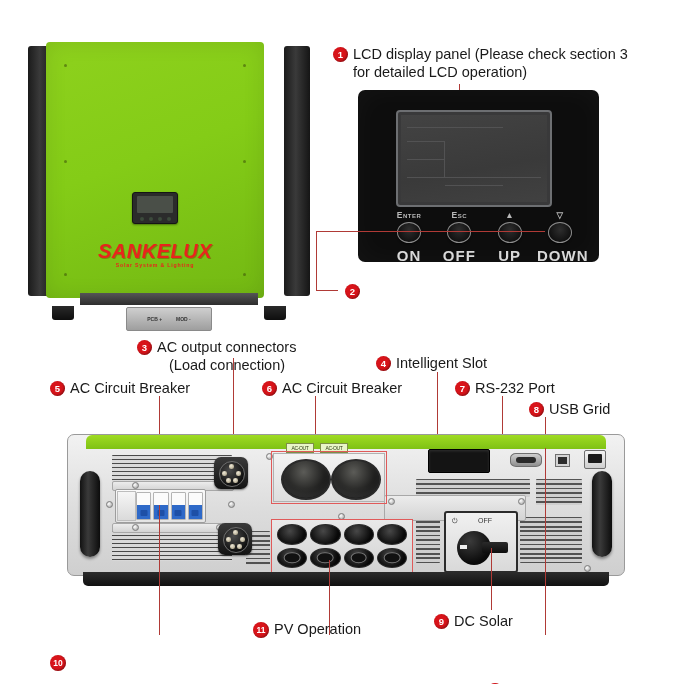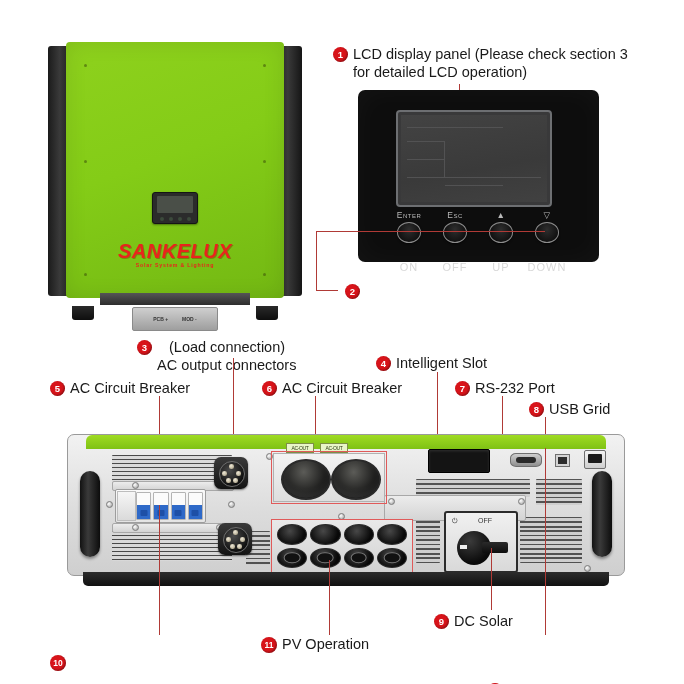--- a/index.html
+++ b/index.html
@@ -13,21 +13,21 @@
          text-align:center;font-weight:bold;margin-top:2px;
          box-shadow:inset -1px -1px 2px rgba(0,0,0,.35);}
   .badge.wide{width:16px;height:16px;line-height:16px;font-size:8.5px;}
   .ctext{font-size:14.5px;line-height:18px;color:#1a1a1a;}
   .ctext.two{white-space:normal;}
   .vline{position:absolute;width:1px;background:#b03a36;}
   .hline{position:absolute;height:1px;background:#b03a36;}
   .redline{position:absolute;background:#d8141a;}
 
   
-  #unit-front{position:absolute;left:48px;top:42px;width:254px;height:267px;}
+  #unit-front{position:absolute;left:28px;top:42px;width:282px;height:267px;}
   .f-side{position:absolute;top:4px;width:26px;height:250px;
           background:linear-gradient(90deg,#1b1b1b,#3a3a3a 45%,#151515);border-radius:3px;}
   .f-side.left{left:0;}
   .f-side.right{right:0;}
   .f-face{position:absolute;left:18px;top:0;width:218px;height:256px;
           background:linear-gradient(160deg,#8ed11d 0%,#84cc17 45%,#73b813 100%);
           border-radius:4px;box-shadow:inset 0 0 22px rgba(0,0,0,.10);}
   .f-screw{position:absolute;width:3px;height:3px;border-radius:50%;
            background:rgba(60,80,10,.55);}
   .f-lcd{position:absolute;left:50%;transform:translateX(-50%);top:150px;
@@ -63,28 +63,28 @@
   
   #lcd-panel{position:absolute;left:358px;top:90px;width:241px;height:172px;
              background:#0d0d0d;border-radius:7px;
              box-shadow:inset 0 0 30px rgba(255,255,255,.035);}
   #lcd-screen-frame{position:absolute;left:38px;top:20px;width:152px;height:93px;
              border:2px solid #6d6f72;border-radius:4px;background:#39393a;}
   #lcd-screen{position:absolute;left:3px;top:3px;right:3px;bottom:3px;
              background:linear-gradient(170deg,#434343,#3a3a3a 60%,#414141);}
   .lcd-seg{position:absolute;background:#525253;}
   #lcd-buttons{position:absolute;left:28px;right:16px;top:120px;display:flex;
-               }
+               justify-content:space-between;font-weight:bold;}
   .lcd-btn{width:46px;text-align:center;}
   .lcd-btn .top{font-size:8.5px;color:#b9b9b9;letter-spacing:.5px;height:11px;}
   .lcd-btn .top.caps{font-variant:small-caps;}
   .lcd-btn .knob{width:22px;height:19px;margin:1px auto 0;border-radius:50%;
                  background:radial-gradient(ellipse at 50% 35%,#2e2e2e,#111 70%);
                  border:1.4px solid #8d8d8d;box-shadow:0 1px 2px rgba(0,0,0,.7);}
-  .lcd-btn .bot{font-size:11px;color:#d8d8d8;margin-top:18px;letter-spacing:1px;}
+  .lcd-btn .bot{font-size:15px;color:#d8d8d8;margin-top:4px;letter-spacing:1px;}
 
   
   #unit-rear{position:absolute;left:57px;top:424px;width:578px;height:162px;}
   .r-body{position:absolute;left:10px;top:10px;right:10px;height:140px;
           background:linear-gradient(180deg,#f2f2f2,#dcdcdc 55%,#cfcfcf);
           border:1px solid #9a9a9a;border-radius:7px;}
   .r-greenstrip{position:absolute;left:18px;right:18px;top:0;height:14px;
                 background:linear-gradient(180deg,#9fdb22,#7fc214);border-radius:6px 6px 0 0;}
   .r-base{position:absolute;left:26px;right:26px;bottom:0;height:14px;
           background:linear-gradient(180deg,#2c2c2c,#111);border-radius:0 0 5px 5px;}
@@ -253,22 +253,22 @@
 <div class="hline" style="left:316px;top:231px;width:229px;"></div>
 <div class="vline" style="left:316px;top:231px;height:59px;"></div>
 <div class="hline" style="left:316px;top:290px;width:22px;"></div>
 <div class="callout" style="left:345px;top:282px;">
   <div class="badge">2</div>
 </div>
 
 <div class="callout" style="left:137px;top:338px;">
   <div class="badge">3</div>
   <div style="display:flex;flex-direction:column;">
+    <div class="ctext">AC output connectors</div>
     <div class="ctext" style="margin-left:12px;">(Load connection)</div>
-    <div class="ctext">AC output connectors</div>
   </div>
 </div>
 <div class="callout" style="left:376px;top:354px;">
   <div class="badge">4</div>
   <div class="ctext">Intelligent Slot</div>
 </div>
 
 <div class="callout" style="left:50px;top:379px;">
   <div class="badge">5</div>
   <div class="ctext">AC Circuit Breaker</div>
@@ -402,19 +402,19 @@
 <div class="vline" style="left:491px;top:548px;height:62px;"></div>
 <div class="vline" style="left:545px;top:448px;height:187px;"></div>
 
 <div class="callout" style="left:434px;top:612px;">
   <div class="badge">9</div>
   <div class="ctext">DC Solar</div>
 </div>
 <div class="callout" style="left:50px;top:653px;">
   <div class="badge wide">10</div>
 </div>
-<div class="callout" style="left:253px;top:635px;margin-left:8px;">
+<div class="callout" style="left:253px;top:620px;">
   <div class="badge wide">11</div>
   <div class="ctext">PV Operation</div>
 </div>
 <div class="callout" style="left:487px;top:653px;margin-top:28px;">
   <div class="badge wide">12</div>
 </div>
 
 </body></html>

